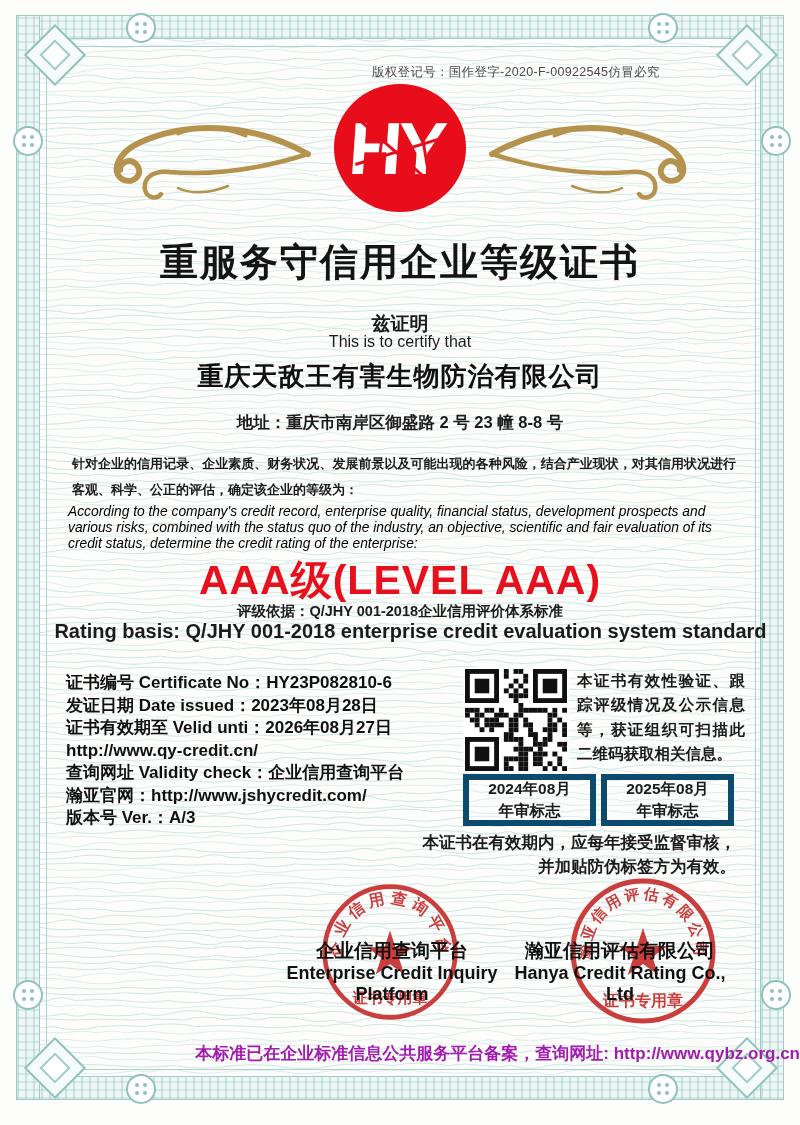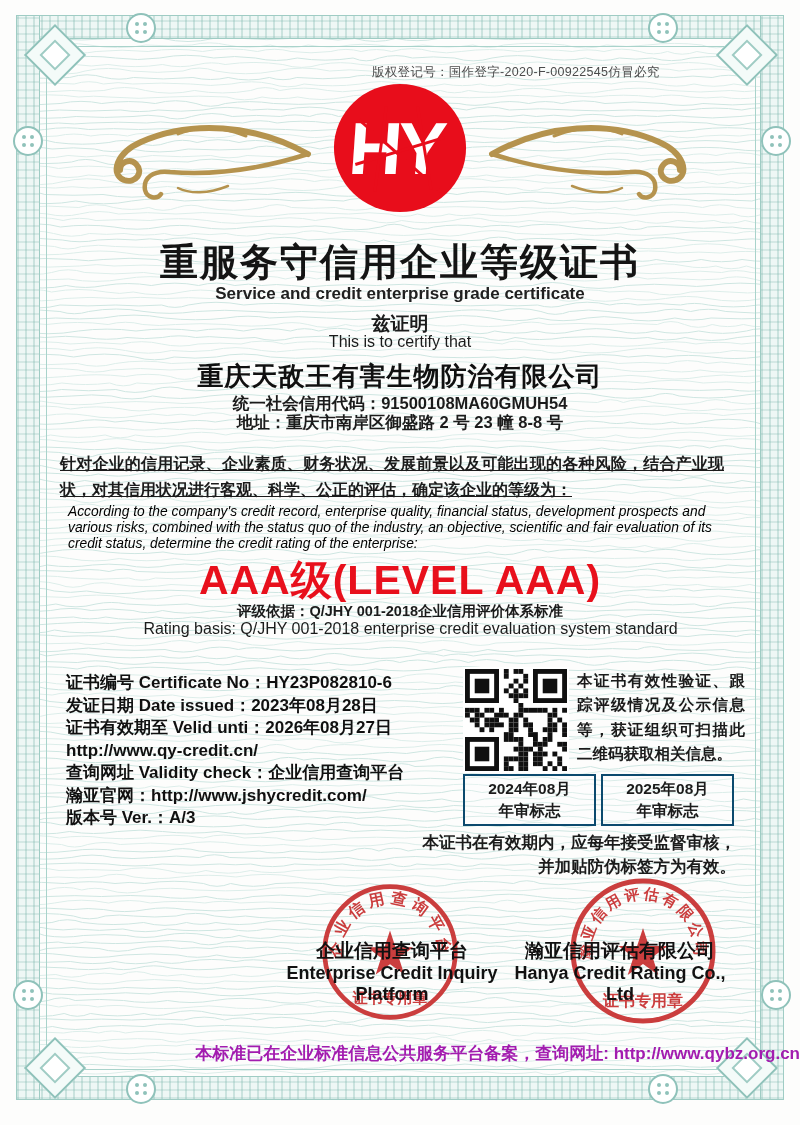--- a/index.html
+++ b/index.html
@@ -46,38 +46,38 @@
   .subtitle{top:284px;font-size:17px;font-weight:600;color:#202020;z-index:3;}
   .certify-cn{top:311px;font-size:19px;font-weight:600;z-index:3;}
   .certify-en{top:333px;font-size:16px;font-weight:500;z-index:3;}
 
   
   .company{top:359px;font-size:26px;font-weight:800;letter-spacing:1px;color:#101010;z-index:3;}
   .code{top:393px;font-size:16.5px;font-weight:600;z-index:3;}
   .addr{top:412px;font-size:16.5px;font-weight:600;z-index:3;}
 
   
-  .para-cn{top:451px;left:60px;width:664px;font-size:16px;line-height:25.5px;font-weight:600;
-           text-align:justify;z-index:3;text-decoration:underline;}
+  .para-cn{top:451px;left:72px;width:664px;font-size:13px;line-height:25.5px;font-weight:600;
+           text-align:justify;z-index:3;}
   .para-en{top:504px;left:68px;width:664px;font-size:13.8px;line-height:16.2px;font-weight:500;
            color:#000000;z-index:3;font-style:italic;}
   .level{top:553px;font-size:41px;font-weight:800;letter-spacing:1px;color:#e8101c;z-index:3;}
   .basis-cn{top:602px;font-size:14.5px;font-weight:600;z-index:3;}
-  .basis-en{top:620px;font-size:16px;font-weight:400;z-index:3;padding-left:21px;}
+  .basis-en{top:620px;font-size:20px;font-weight:700;z-index:3;padding-left:21px;}
 
   
   .details{top:672px;left:66px;width:392px;font-size:17px;font-weight:600;line-height:22.5px;
            color:#101010;z-index:3;}
   .qr-box{left:463px;top:667px;width:106px;height:106px;background:#ffffff;padding:2px;
           box-sizing:border-box;z-index:3;}
   .qr-note{left:577px;top:669px;width:168px;font-size:15.5px;line-height:24.4px;font-weight:600;
            text-align:justify;z-index:3;}
 
   
-  .audit-box{top:774px;width:133px;height:52px;border:2px solid #0c4a6e;box-sizing:border-box;
+  .audit-box{top:774px;width:133px;height:52px;border:6px solid #0c4a6e;box-sizing:border-box;
              display:flex;flex-direction:column;align-items:center;justify-content:center;
              font-size:15.5px;font-weight:600;line-height:22px;z-index:3;background:rgba(255,255,255,.25);}
   .ab1{left:463px}.ab2{left:601px}
   .audit-note{top:830px;right:64px;width:420px;text-align:right;font-size:16.5px;font-weight:600;
               line-height:24px;z-index:3;}
 
   
   .seal{z-index:2;opacity:.92;}
   .issuer-cn{font-size:19px;font-weight:800;color:#111;z-index:3;text-align:center;}
   .issuer-en{font-size:18px;font-weight:600;color:#111;z-index:3;text-align:center;}
@@ -306,26 +306,24 @@
     <text x="70" y="94" text-anchor="middle" font-size="76" font-weight="bold" fill="#ffffff" letter-spacing="-5" transform="skewX(-4)">HY</text>
     <g stroke="#e80d1b" stroke-width="3">
       <line x1="28" y1="38" x2="112" y2="112"></line>
       <line x1="56" y1="24" x2="44" y2="112"></line>
       <line x1="88" y1="24" x2="102" y2="110"></line>
       <line x1="24" y1="84" x2="116" y2="56"></line>
     </g>
   </svg>
 
   <div class="abs ctr title">重服务守信用企业等级证书</div>
-  <div class="abs ctr subtitle">Service and credit enterprise grade certificate</div>
   <div class="abs ctr certify-cn">兹证明</div>
   <div class="abs ctr certify-en">This is to certify that</div>
 
   <div class="abs ctr company">重庆天敌王有害生物防治有限公司</div>
-  <div class="abs ctr code">统一社会信用代码：91500108MA60GMUH54</div>
   <div class="abs ctr addr">地址：重庆市南岸区御盛路 2 号 23 幢 8-8 号</div>
 
   <div class="abs para-cn">针对企业的信用记录、企业素质、财务状况、发展前景以及可能出现的各种风险，结合产业现状，对其信用状况进行客观、科学、公正的评估，确定该企业的等级为：</div>
   <div class="abs para-en">According to the company's credit record, enterprise quality, financial status, development prospects and various risks, combined with the status quo of the industry, an objective, scientific and fair evaluation of its credit status, determine the credit rating of the enterprise:</div>
   <div class="abs ctr level">AAA级(LEVEL AAA)</div>
   <div class="abs ctr basis-cn">评级依据：Q/JHY 001-2018企业信用评价体系标准</div>
   <div class="abs ctr basis-en">Rating basis: Q/JHY 001-2018 enterprise credit evaluation system standard</div>
 
   <div class="abs details">
     <div>证书编号 Certificate No：HY23P082810-6</div>

